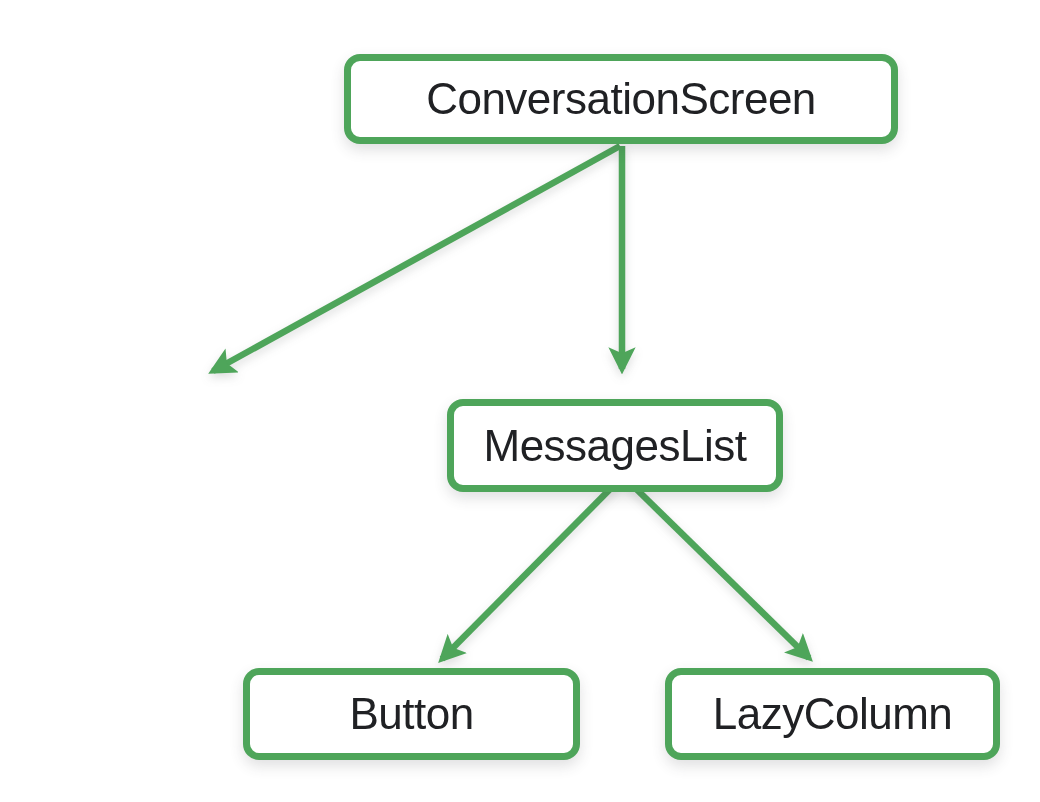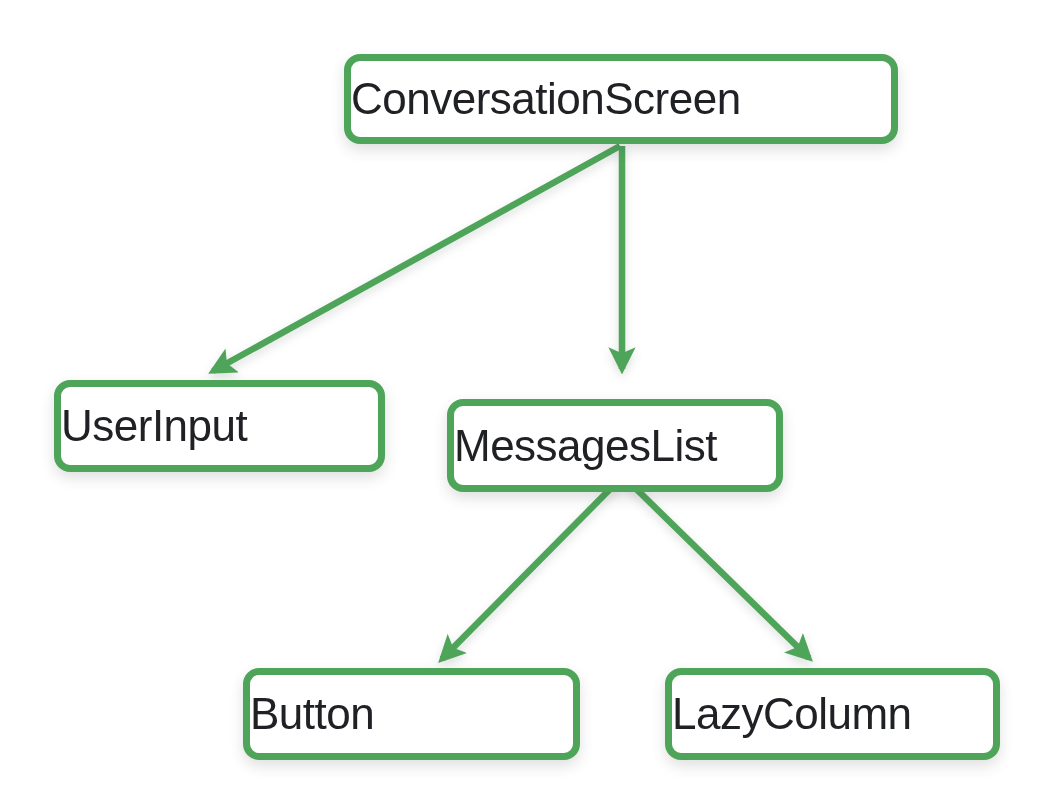--- a/index.html
+++ b/index.html
@@ -20,21 +20,21 @@
     overflow: hidden;
   }
   .node {
     position: absolute;
     box-sizing: border-box;
     background: #ffffff;
     border: 7px solid var(--accent);
     border-radius: 16px;
     display: flex;
     align-items: center;
-    justify-content: flex-start;
+    justify-content: center;
     font-size: 44px;
     letter-spacing: -0.5px;
     color: var(--text);
     box-shadow: 0 6px 14px rgba(60, 64, 67, 0.16);
     white-space: nowrap;
   }
   .node-conversation-screen { left: 344px; top: 54px;  width: 554px; height: 90px; }
   .node-user-input          { left: 54px;  top: 380px; width: 331px; height: 92px; }
   .node-messages-list       { left: 447px; top: 379px; width: 336px; height: 93px; margin-top: 20px; }
   .node-button              { left: 243px; top: 668px; width: 337px; height: 92px; }
@@ -71,23 +71,20 @@
     <line class="edge" x1="620" y1="146" x2="213" y2="371" marker-end="url(#arrow)"></line>
     <line class="edge" x1="622" y1="146" x2="622" y2="369" marker-end="url(#arrow)"></line>
     <line class="edge" x1="623" y1="476" x2="442" y2="659" marker-end="url(#arrow)"></line>
     <line class="edge" x1="623" y1="476" x2="809" y2="658" marker-end="url(#arrow)"></line>
   </svg>
 
   <div class="node node-conversation-screen">
     <span>ConversationScreen</span>
   </div>
 
-  <div class="node node-user-input">
-    <span>UserInput</span>
-  </div>
 
   <div class="node node-messages-list">
     <span>MessagesList</span>
   </div>
 
   <div class="node node-button">
     <span>Button</span>
   </div>
 
   <div class="node node-lazy-column">

